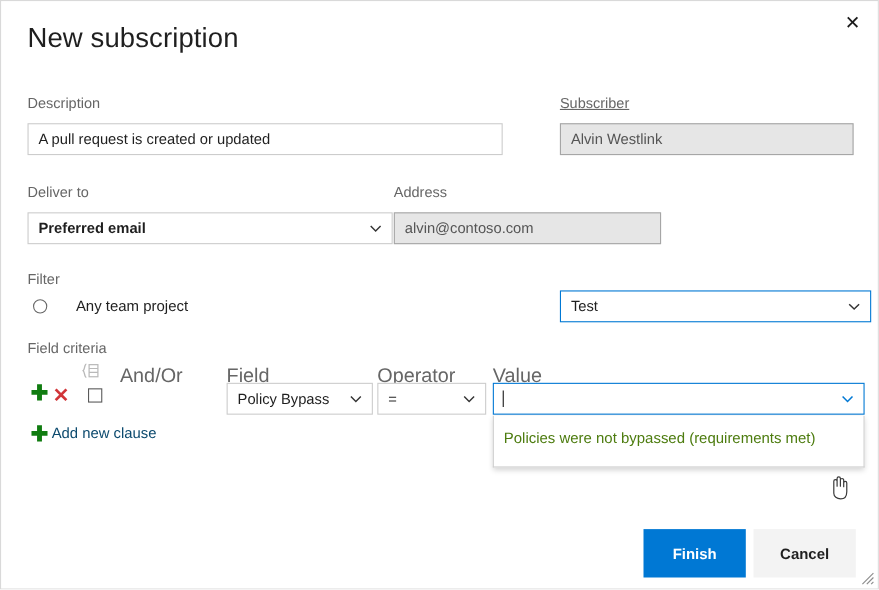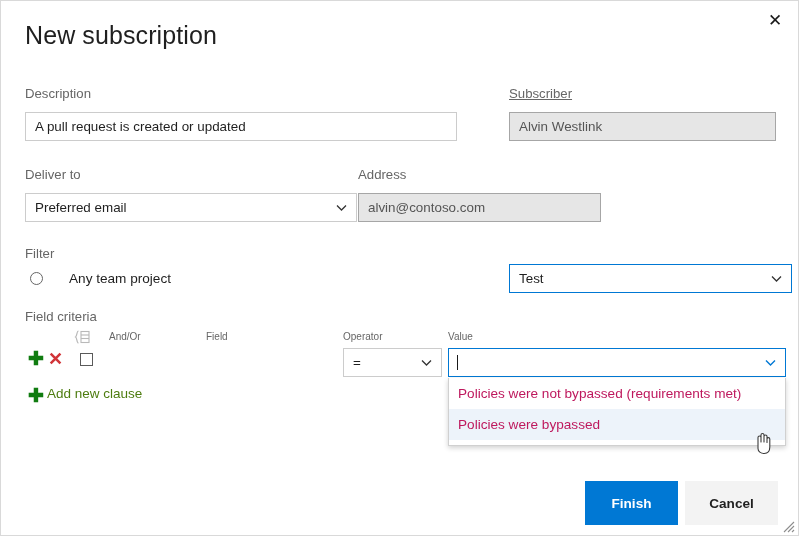--- a/index.html
+++ b/index.html
@@ -114,21 +114,21 @@
     margin-left: 10px;
     font-size: 13.6px;
     color: #1f1f1f;
     cursor: pointer;
     white-space: nowrap;
   }
 
   
   .col-head {
     position: absolute;
-    font-size: 10px;
+    font-size: 18px;
     color: #666666;
     white-space: nowrap;
   }
   .icon-plus {
     position: absolute;
     color: #107c10;
     font-size: 19px;
     font-weight: bold;
     line-height: 1;
     cursor: pointer;
@@ -150,21 +150,21 @@
     background: #fff;
     cursor: pointer;
   }
   .group-icon {
     position: absolute;
     display: block;
   }
   .addlink {
     position: absolute;
     font-size: 13.5px;
-    color: #4d7c0f;
+    color: #0c4a6e;
     cursor: pointer;
     white-space: nowrap;
   }
 
   
   .value-box {
     position: absolute;
     border: 1px solid #0078d4;
     background: #fff;
     height: 29px;
@@ -185,26 +185,26 @@
   .dropdown-list {
     position: absolute;
     background: #ffffff;
     border: 1px solid #d0d0d0;
     border-top: none;
     box-shadow: 0 2px 5px rgba(0,0,0,.18);
     z-index: 30;
     padding-bottom: 5px;
   }
   .dd-item {
-    height: 31px;
+    height: 41px;
     display: flex;
     align-items: center;
     padding: 0 9px;
     font-size: 13.6px;
-    color: #be185d;
+    color: #4d7c0f;
     cursor: pointer;
     white-space: nowrap;
   }
   .dd-item.hover { background: #edf3fa; }
 
   
   .btn {
     position: absolute;
     height: 44px;
     min-width: 93px;
@@ -241,21 +241,21 @@
   <button class="close-btn">✕</button>
   <div class="title">New subscription</div>
 
   <div class="flabel" style="left:24px; top:85px;">Description</div>
   <div class="ctrl" style="left:24px; top:111px; width:432px;">A pull request is created or updated</div>
 
   <div class="flabel" style="left:508px; top:85px;text-decoration:underline;">Subscriber</div>
   <div class="ctrl disabled" style="left:508px; top:111px; width:267px;">Alvin Westlink</div>
 
   <div class="flabel" style="left:24px; top:166px;">Deliver to</div>
-  <div class="combo" style="left:24px; top:192px; width:332px;">
+  <div class="combo" style="left:24px; top:192px; width:332px;font-weight:bold;">
     <span>Preferred email</span>
     <span class="chev">
       <svg viewBox="0 0 13 13" width="13" height="13">
           <path d="M2 4.5 L6.5 9 L11 4.5" fill="none" stroke="#333" stroke-width="1.3"></path>
         </svg>
     </span>
   </div>
 
   <div class="flabel" style="left:357px; top:166px;">Address</div>
   <div class="ctrl disabled" style="left:357px; top:192px; width:243px;">alvin@contoso.com</div>
@@ -290,20 +290,28 @@
 
   <div class="col-head" style="left:108px; top:330px;">And/Or</div>
   <div class="col-head" style="left:205px; top:330px;">Field</div>
   <div class="col-head" style="left:342px; top:330px;">Operator</div>
   <div class="col-head" style="left:447px; top:330px;">Value</div>
 
   <span class="icon-plus" style="left:27px; top:348px;">✚</span>
   <span class="icon-x" style="left:47px; top:349px;">✕</span>
   <span class="checkbox" style="left:79px; top:352px;"></span>
 
+  <div class="combo" style="left:205px; top:347px; width:133px;">
+    <span>Policy Bypass</span>
+    <span class="chev">
+      <svg viewBox="0 0 13 13" width="13" height="13">
+          <path d="M2 4.5 L6.5 9 L11 4.5" fill="none" stroke="#333" stroke-width="1.3"></path>
+        </svg>
+    </span>
+  </div>
 
   <div class="combo" style="left:342px; top:347px; width:99px;">
     <span>=</span>
     <span class="chev">
       <svg viewBox="0 0 13 13" width="13" height="13">
           <path d="M2 4.5 L6.5 9 L11 4.5" fill="none" stroke="#333" stroke-width="1.3"></path>
         </svg>
     </span>
   </div>
 
@@ -314,21 +322,20 @@
     </span>
     <span class="chev">
       <svg viewBox="0 0 13 13" width="13" height="13">
           <path d="M2 4.5 L6.5 9 L11 4.5" fill="none" stroke="#0078d4" stroke-width="1.4"></path>
         </svg>
     </span>
   </div>
 
   <div class="dropdown-list" style="left:447px; top:377px; width:338px;">
     <div class="dd-item">Policies were not bypassed (requirements met)</div>
-    <div class="dd-item hover">Policies were bypassed</div>
   </div>
 
   <span class="icon-plus" style="left:27px; top:385px;">✚</span>
   <span class="addlink" style="left:46px; top:385px;">Add new clause</span>
 
   <span class="cursor-hand" style="left:752px; top:430px;">
     <svg width="20" height="24" viewBox="0 0 20 24">
       <path d="M5 14 L5 6.5 a1.5 1.5 0 0 1 3 0 L8 11 L8 4 a1.5 1.5 0 0 1 3 0 L11 11 L11 5.5 a1.5 1.5 0 0 1 3 0 L14 11.5 L14 8 a1.4 1.4 0 0 1 2.8 0 L16.8 16 c0 4 -2.2 6.5 -5.6 6.5 c-3.4 0 -6.2 -2 -6.2 -5 z" fill="#ffffff" stroke="#3b3b3b" stroke-width="1.1" stroke-linejoin="round"></path>
     </svg>
   </span>

